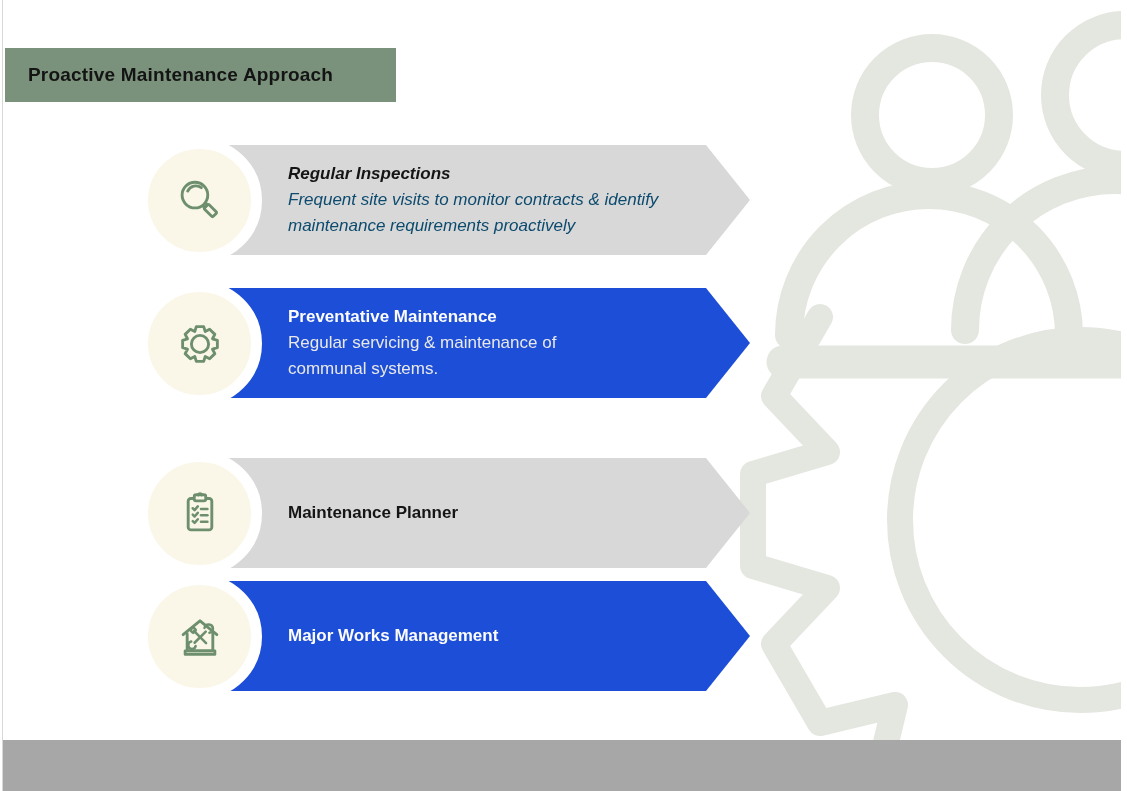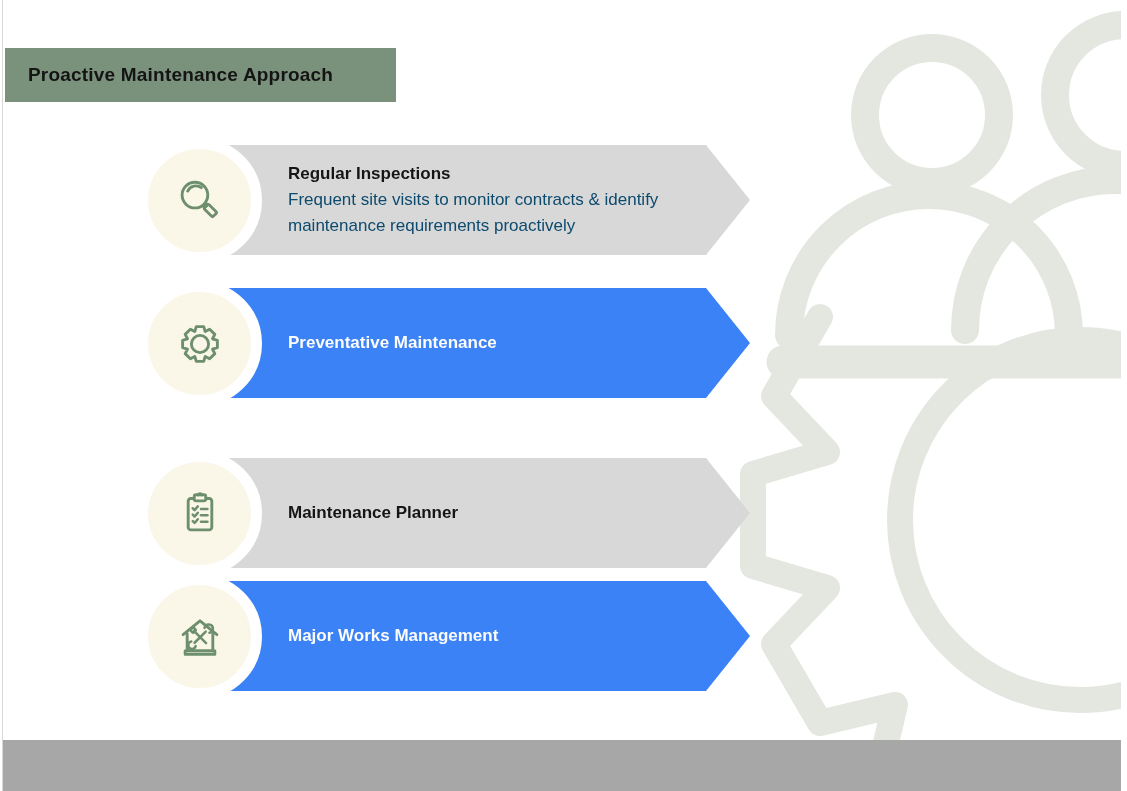--- a/index.html
+++ b/index.html
@@ -8,28 +8,28 @@
   .edge-line{position:absolute;left:2px;top:0;bottom:0;width:1px;background:#d8d8d8;}
   .slide{position:absolute;left:3px;top:0;width:1118px;height:791px;background:#ffffff;overflow:hidden;}
 
   .deco{position:absolute;left:0;top:0;pointer-events:none;}
 
   .title-box{position:absolute;left:2px;top:48px;width:391px;height:54px;
              background:#7a927b;display:flex;align-items:center;padding-left:23px;box-sizing:border-box;}
   .title-box span{font-size:19px;font-weight:bold;color:#141414;letter-spacing:.2px;}
 
   .step-row{position:absolute;left:0;width:760px;height:110px;}
-  .row-0{top:145px;} .row-1{top:288px;} .row-2{top:433px;margin-top:25px;} .row-3{top:581px;}
+  .row-0{top:145px;font-style:italic;} .row-1{top:288px;} .row-2{top:433px;margin-top:25px;} .row-3{top:581px;}
 
   .banner{position:absolute;left:197px;top:0;width:550px;height:110px;
           display:flex;flex-direction:column;justify-content:center;
           padding-left:88px;box-sizing:border-box;
           clip-path:polygon(0 0, calc(100% - 44px) 0, 100% 50%, calc(100% - 44px) 100%, 0 100%);}
   .banner.light{background:#d8d8d8;}
-  .banner.dark{background:#3b82f6;}
+  .banner.dark{background:#1d4ed8;}
 
   .step-title{font-size:17px;font-weight:bold;line-height:26px;}
   .step-body{font-size:17px;line-height:26px;white-space:pre-line;}
   .banner.light .step-title{color:#151515;}
   .banner.light .step-body{color:#0c4a6e;}
   .banner.dark .step-title{color:#fcfcfc;}
   .banner.dark .step-body{color:#e9e9e7;}
 
   .badge{position:absolute;left:134px;top:-7px;width:103px;height:103px;border-radius:50%;
          background:#faf7e9;border:11px solid #ffffff;
@@ -81,20 +81,22 @@
           <path d="M 20.8 11.3 h 1.5 v 2.4 h -1.5"></path>
           <rect x="22.3" y="10.6" width="7.3" height="3.8" rx="0.9"></rect>
         </g>
       </svg>
     </div>
   </div>
 
   <div class="step-row row-1">
     <div class="banner dark">
       <div class="step-title">Preventative Maintenance</div>
+      <div class="step-body">Regular servicing &amp; maintenance of
+communal systems.</div>
     </div>
     <div class="badge">
       <svg viewBox="0 0 32 32">
         <path d="M 26.3 13.8 L 26.3 18.2 L 23.4 19.1 L 24.8 21.7 L 21.7 24.8 L 19.1 23.4 L 18.2 26.3 L 13.8 26.3 L 12.9 23.4 L 10.3 24.8 L 7.2 21.7 L 8.6 19.1 L 5.7 18.2 L 5.7 13.8 L 8.6 12.9 L 7.2 10.3 L 10.3 7.2 L 12.9 8.6 L 13.8 5.7 L 18.2 5.7 L 19.1 8.6 L 21.7 7.2 L 24.8 10.3 L 23.4 12.9 Z"></path>
         <circle cx="16" cy="16" r="5.1"></circle>
       </svg>
     </div>
   </div>
 
   <div class="step-row row-2">

